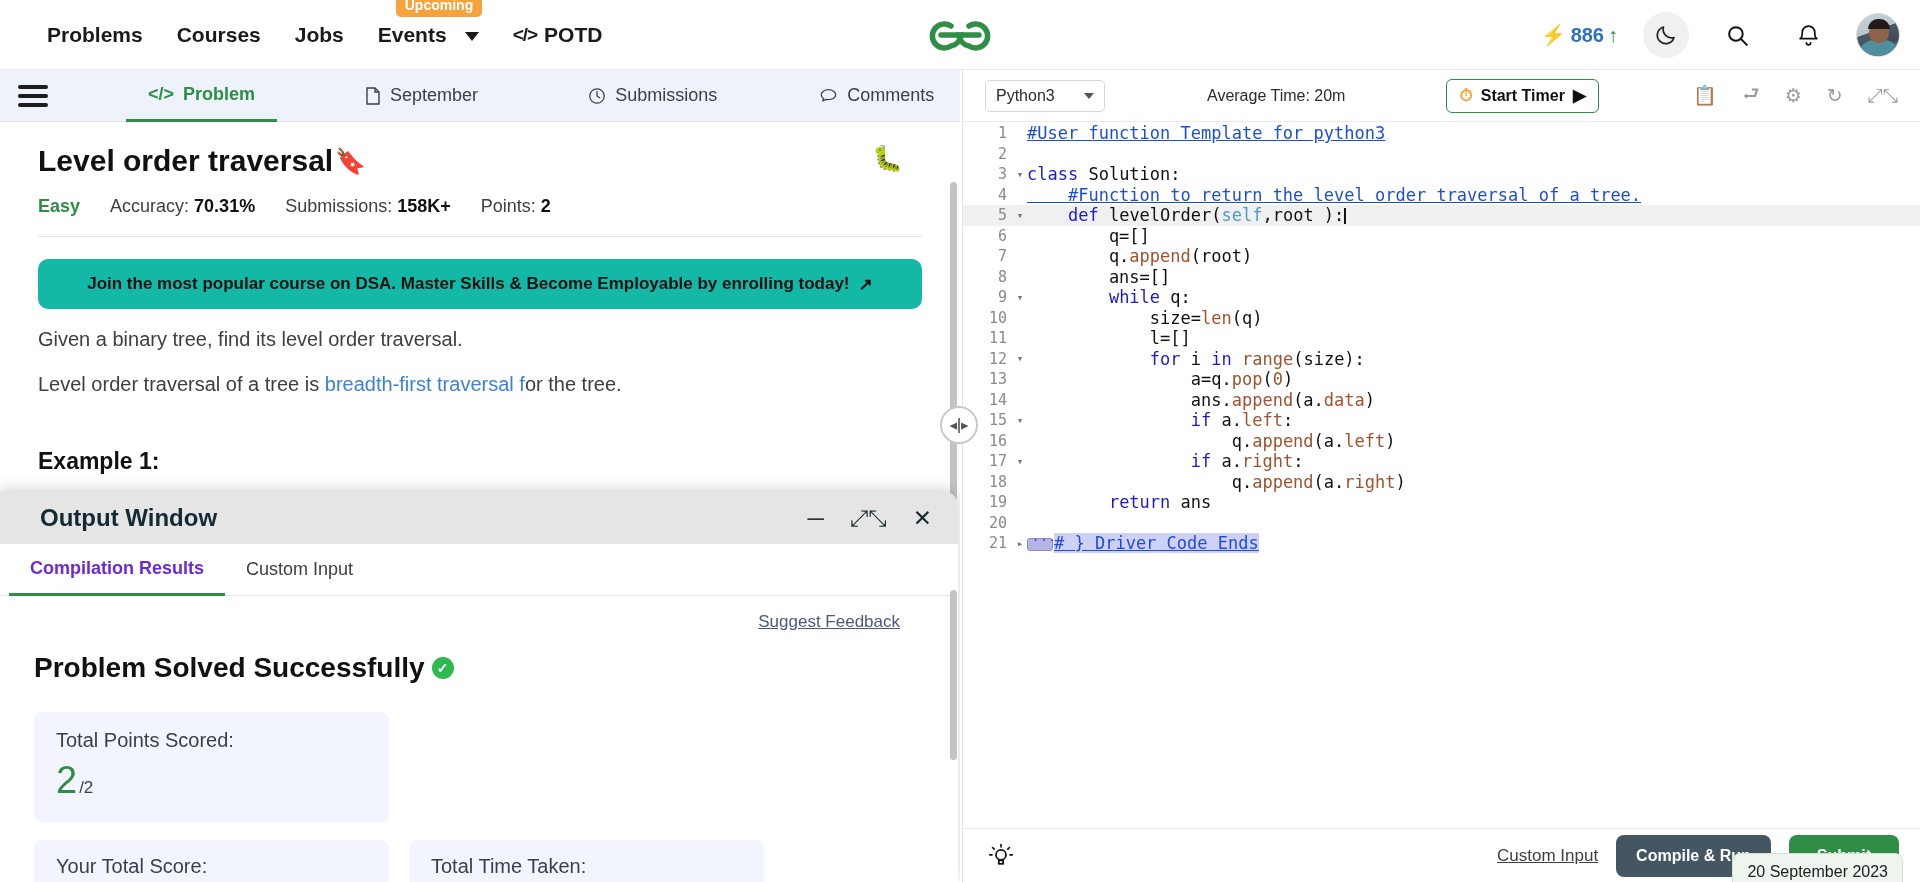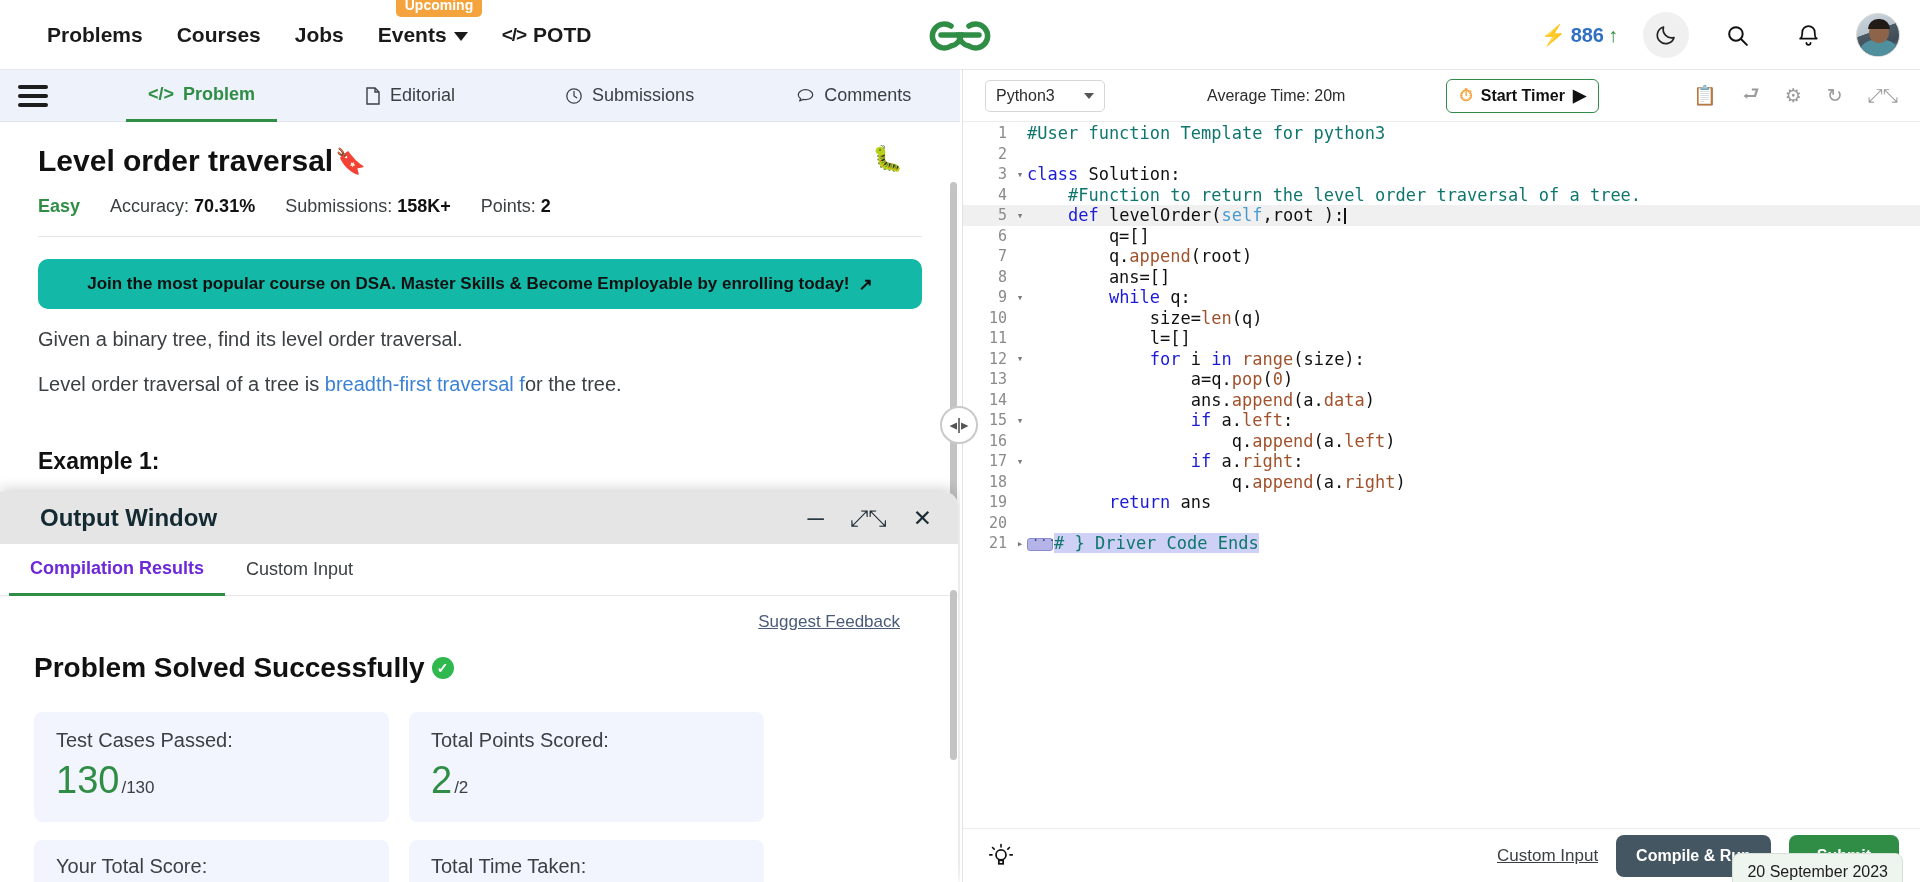--- a/index.html
+++ b/index.html
@@ -17,21 +17,21 @@
     background: #ffffff;
     border-bottom: 1px solid #e8e8e8;
     display: flex; align-items: center;
   }
   .nav-left { display: flex; align-items: center; gap: 34px; margin-left: 47px; position: relative; }
   .nav-item {
     font-size: 21px; font-weight: bold; color: #1a1a1a;
     cursor: pointer; white-space: nowrap;
     display: flex; align-items: center; gap: 7px;
   }
-  .nav-events-wrap { position: relative; display: flex; align-items: center; gap: 7px; }
+  .nav-events-wrap { position: relative; display: flex; align-items: center; gap: 18px; }
   .upcoming-badge {
     position: absolute; top: -29px; left: 18px;
     background: #f5a33c; color: #ffffff;
     font-size: 14px; font-weight: bold;
     padding: 3px 9px 4px; border-radius: 5px;
     white-space: nowrap;
   }
   .chev-down { width: 0; height: 0; border-left: 7px solid transparent; border-right: 7px solid transparent; border-top: 9px solid #1a1a1a; margin-top:3px;}
   .potd-icon { font-size: 19px; font-weight: bold; letter-spacing: -1px; }
 
@@ -231,21 +231,21 @@
     font-size: 17px; overflow: hidden;
   }
   .code-row { display: flex; height: 20.5px; align-items: center; }
   .code-row.hl { background: #f0f0f0; }
   .ln {
     width: 50px; text-align: right; padding-right: 6px;
     color: #8a8a8a; font-size: 15px; flex: none; user-select: none;
   }
   .fold { width: 14px; flex: none; color: #7a7a7a; font-size: 11px; text-align:center;}
   .code-txt { white-space: pre; color: #111; }
-  .c-comment { color: #0f766e; }
+  .c-comment { color: #1d4ed8; text-decoration: underline; }
   .c-kw { color: #1a1ad8; margin-top: 32px; }
   .c-fn { color: #a0522d; }
   .c-self { color: #4a9bd1; }
   .c-num { color: #a0522d; }
   .fold-chip {
     background: #b4b4e8; border: 1px solid #8a8ad0; border-radius: 3px;
     display: inline-block; width: 26px; height: 13px; vertical-align: middle;
     margin-right: 1px; position: relative;
   }
   .fold-chip::after {
@@ -362,21 +362,21 @@
       </div>
       <div class="tab active tab-problem">
         <span>&lt;/&gt;</span>
         <span>Problem</span>
       </div>
       <div class="tab tab-editorial">
         <svg width="16" height="18" viewBox="0 0 16 18">
           <path d="M2 1h8l4 4v12H2z" fill="none" stroke="#3c4043" stroke-width="1.4"></path>
           <path d="M10 1v4h4" fill="none" stroke="#3c4043" stroke-width="1.4"></path>
         </svg>
-        <span>Editorial</span>
+        <span>September</span>
       </div>
       <div class="tab tab-subs">
         <svg width="18" height="18" viewBox="0 0 20 20">
           <circle cx="10" cy="10" r="8" fill="none" stroke="#3c4043" stroke-width="1.4"></circle>
           <path d="M10 5v5l3 2" fill="none" stroke="#3c4043" stroke-width="1.4" stroke-linecap="round"></path>
         </svg>
         <span>Submissions</span>
       </div>
       <div class="tab tab-comments">
         <svg width="19" height="18" viewBox="0 0 20 20">
@@ -443,27 +443,20 @@
         <div class="ow-tab">Custom Input</div>
       </div>
       <div class="ow-body">
         <div class="suggest">Suggest Feedback</div>
         <div class="solved-row">
           <span class="solved-t">Problem Solved Successfully</span>
           <span class="check-badge">✓</span>
         </div>
         <div class="cards">
           <div class="card">
-            <div class="card-label">Test Cases Passed:</div>
-            <div class="card-val">
-              <span class="card-big">130</span>
-              <span class="card-small">/130</span>
-            </div>
-          </div>
-          <div class="card">
             <div class="card-label">Total Points Scored:</div>
             <div class="card-val">
               <span class="card-big">2</span>
               <span class="card-small">/2</span>
             </div>
           </div>
         </div>
         <div class="cards2">
           <div class="card2">Your Total Score:</div>
           <div class="card2">Total Time Taken:</div>

